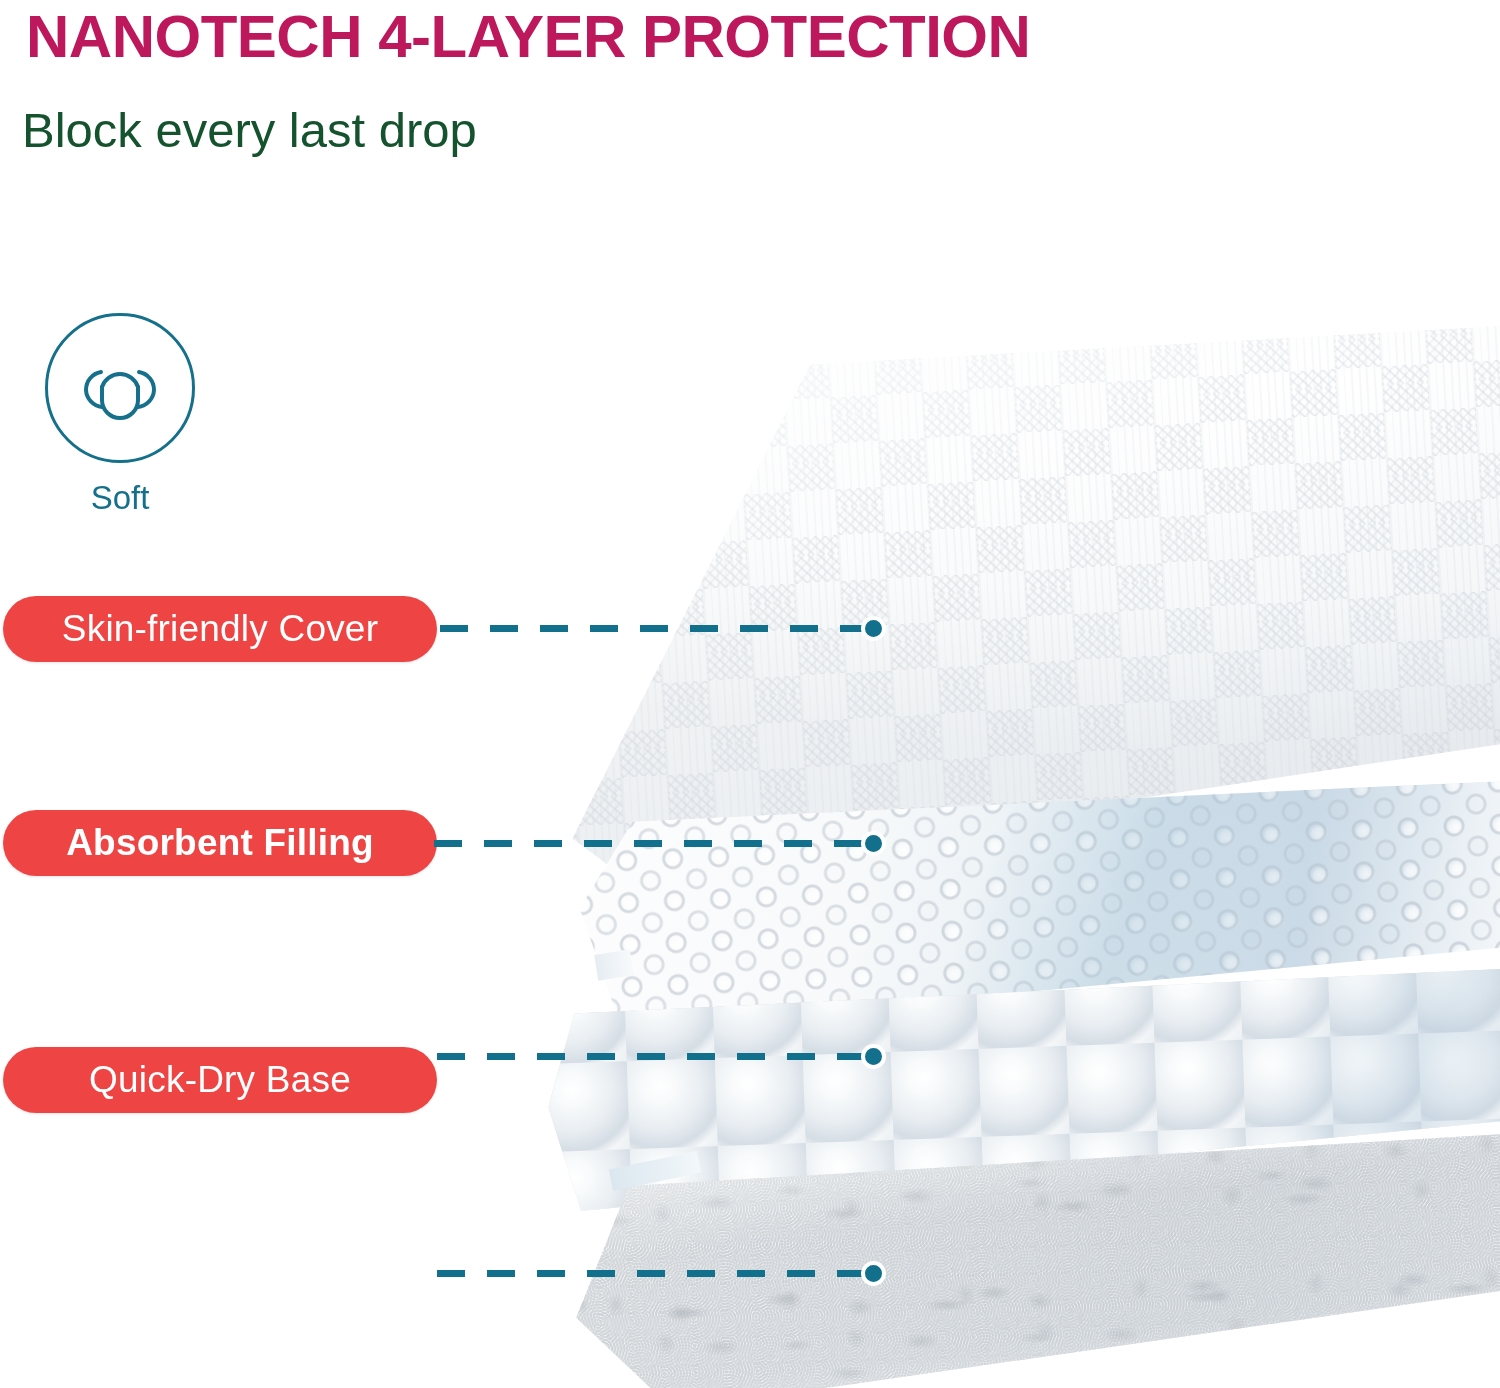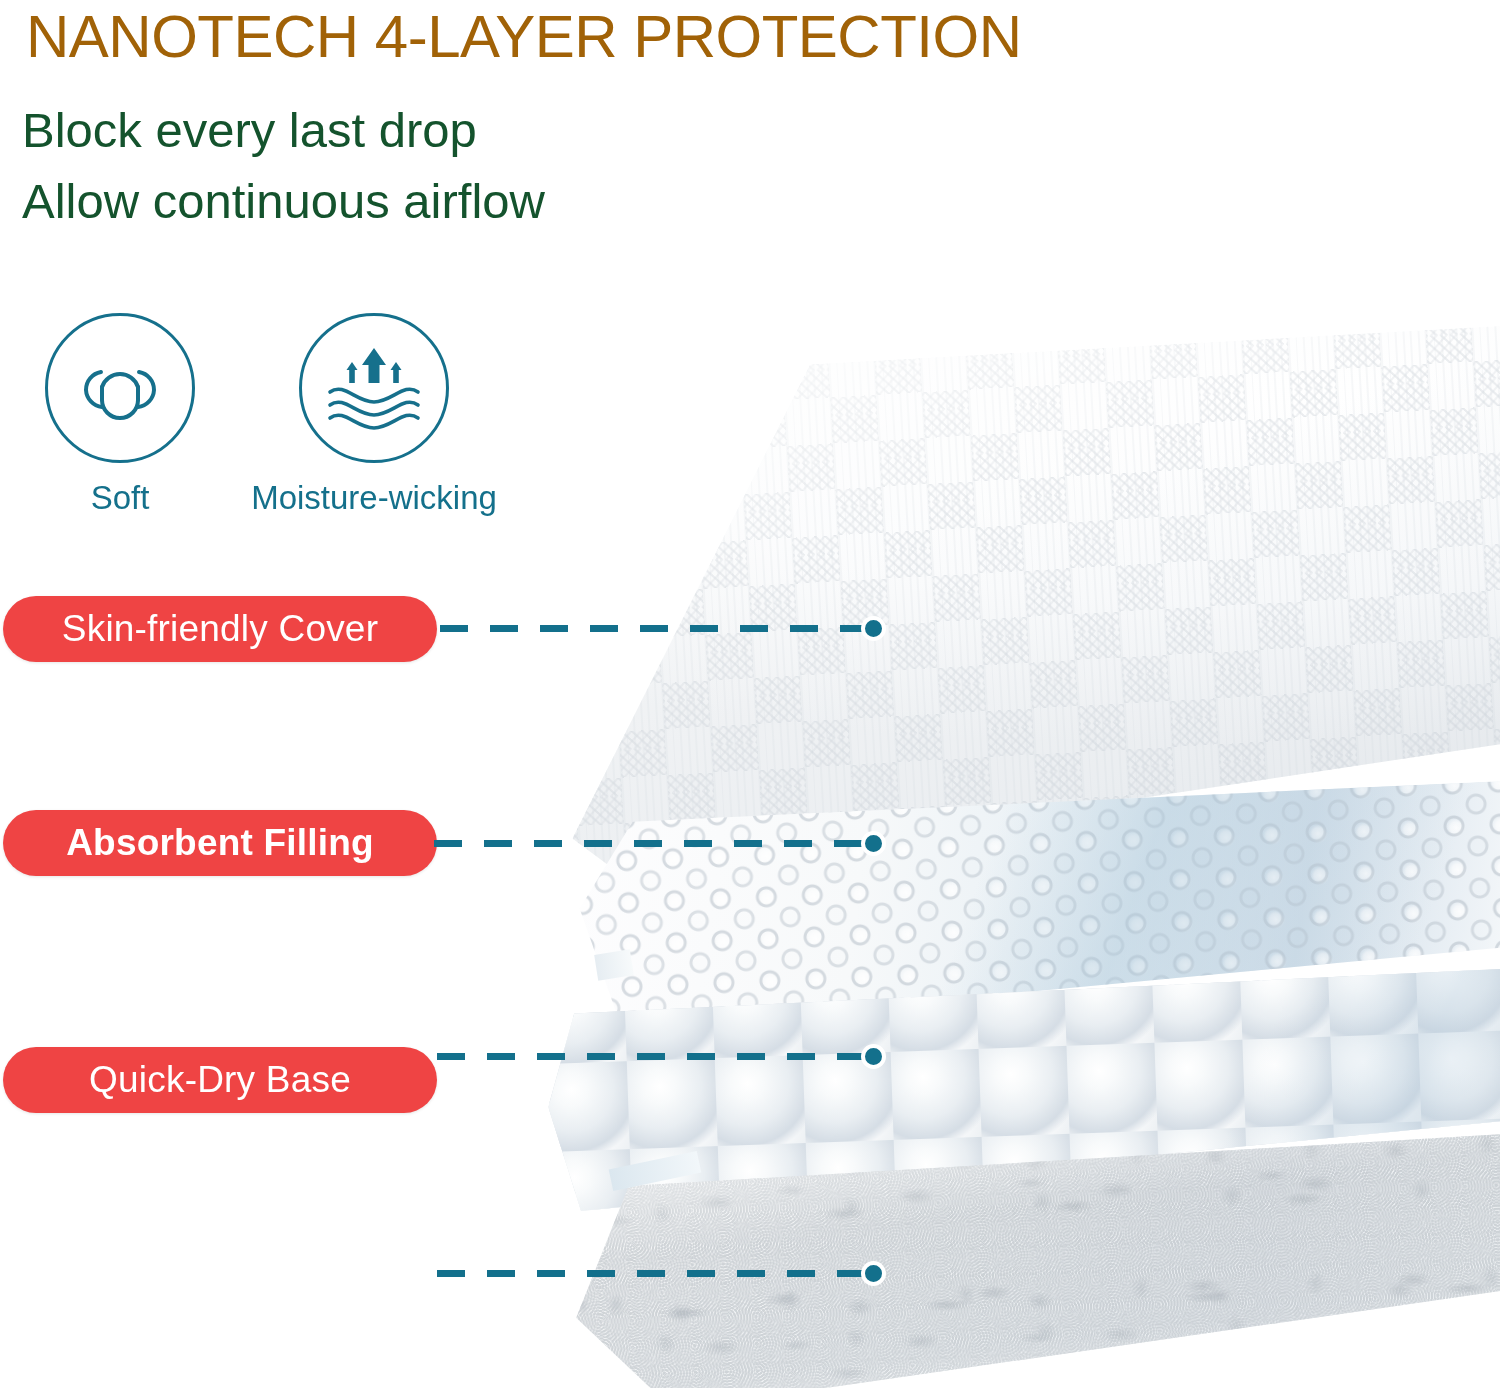--- a/index.html
+++ b/index.html
@@ -20,23 +20,23 @@
     background: #ffffff;
     overflow: hidden;
   }
 
   
   .headline {
     position: absolute;
     left: 26px;
     top: 2px;
     font-size: 60px;
-    font-weight: 400;
+    font-weight: 700;
     letter-spacing: -0.5px;
-    color: #a16207;
+    color: #be185d;
     white-space: nowrap;
     line-height: 1.15;
   }
   .subline {
     position: absolute;
     left: 22px;
     font-size: 49px;
     font-weight: 400;
     color: #14532d;
     white-space: nowrap;
@@ -44,21 +44,21 @@
   }
   .subline-1 { top: 104px; }
   .subline-2 { top: 175px; }
 
   
   .feature-row {
     position: absolute;
     left: 45px;
     top: 313px;
     display: flex;
-    gap: 104px;
+    gap: 80px;
   }
   .feature {
     display: flex;
     flex-direction: column;
     align-items: center;
     width: 150px;
   }
   .feature-circle {
     width: 150px;
     height: 150px;
@@ -316,59 +316,39 @@
 </style>
 </head>
 <body>
 
 <div id="stage">
 
   <div class="headline">NANOTECH 4-LAYER PROTECTION</div>
 
   <div class="subline subline-1">Block every last drop</div>
 
-  <div class="subline subline-2">Allow continuous airflow</div>
 
   <div class="feature-row">
 
     <div class="feature">
       <div class="feature-circle">
         <span>
           <svg width="104" height="88" viewBox="0 0 104 88" fill="none">
             <path d="M33 30 A18 18 0 0 0 18 48 A18 18 0 0 0 34 65" stroke="#16708C" stroke-width="4" stroke-linecap="round" fill="none"></path>
             <path d="M71 30 A18 18 0 0 1 86 48 A18 18 0 0 1 70 65" stroke="#16708C" stroke-width="4" stroke-linecap="round" fill="none"></path>
             <path d="M34 45 A19 19 0 0 1 70 45" stroke="#16708C" stroke-width="4" stroke-linecap="round" fill="none"></path>
             <path d="M34 45 L34 58" stroke="#16708C" stroke-width="4" stroke-linecap="round"></path>
             <path d="M70 45 L70 58" stroke="#16708C" stroke-width="4" stroke-linecap="round"></path>
             <path d="M34 58 A18 18 0 0 0 70 58" stroke="#16708C" stroke-width="4" stroke-linecap="round" fill="none"></path>
           </svg>
         </span>
       </div>
       <div class="feature-label">Soft</div>
     </div>
 
-    <div class="feature">
-      <div class="feature-circle">
-        <span>
-          <svg width="108" height="92" viewBox="0 0 108 92" fill="none">
-
-            <path d="M54 8 L66 25 L59.5 25 L59.5 43 L48.5 43 L48.5 25 L42 25 Z" fill="#16708C"></path>
-
-            <path d="M32 22 L37.5 30 L34.8 30 L34.8 43 L29.2 43 L29.2 30 L26.5 30 Z" fill="#16708C"></path>
-
-            <path d="M76 22 L81.5 30 L78.8 30 L78.8 43 L73.2 43 L73.2 30 L70.5 30 Z" fill="#16708C"></path>
-
-            <path d="M10 52 C24 42 36 62 54 62 C72 62 84 42 98 52" stroke="#16708C" stroke-width="3.6" stroke-linecap="round" fill="none"></path>
-            <path d="M10 65 C24 55 36 75 54 75 C72 75 84 55 98 65" stroke="#16708C" stroke-width="3.6" stroke-linecap="round" fill="none"></path>
-            <path d="M10 78 C24 68 36 88 54 88 C72 88 84 68 98 78" stroke="#16708C" stroke-width="3.6" stroke-linecap="round" fill="none"></path>
-          </svg>
-        </span>
-      </div>
-      <div class="feature-label">Moisture-wicking</div>
-    </div>
 
   </div>
 
   <div id="product">
 
     <div class="sliver" style="left:596px; top:952px; width:36px; height:26px;
          transform:rotate(-9deg); background:linear-gradient(to right,#e6edf2,#f7fafb);"></div>
 
     <div class="sliver" style="left:610px; top:1160px; width:90px; height:22px;
          transform:rotate(-12deg); background:linear-gradient(to right,#dbe7ef,#f2f7fa);"></div>

